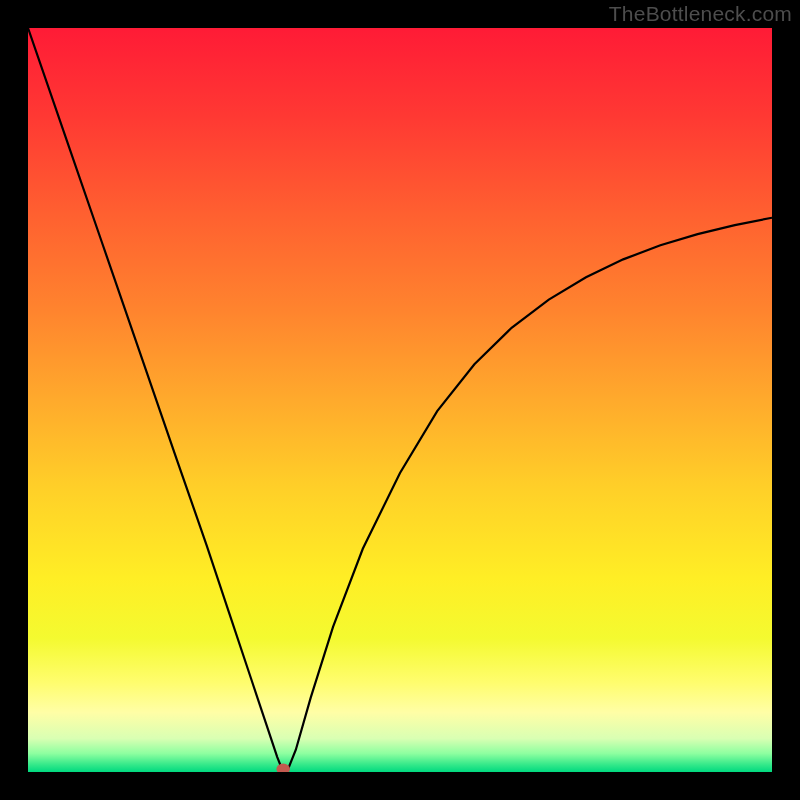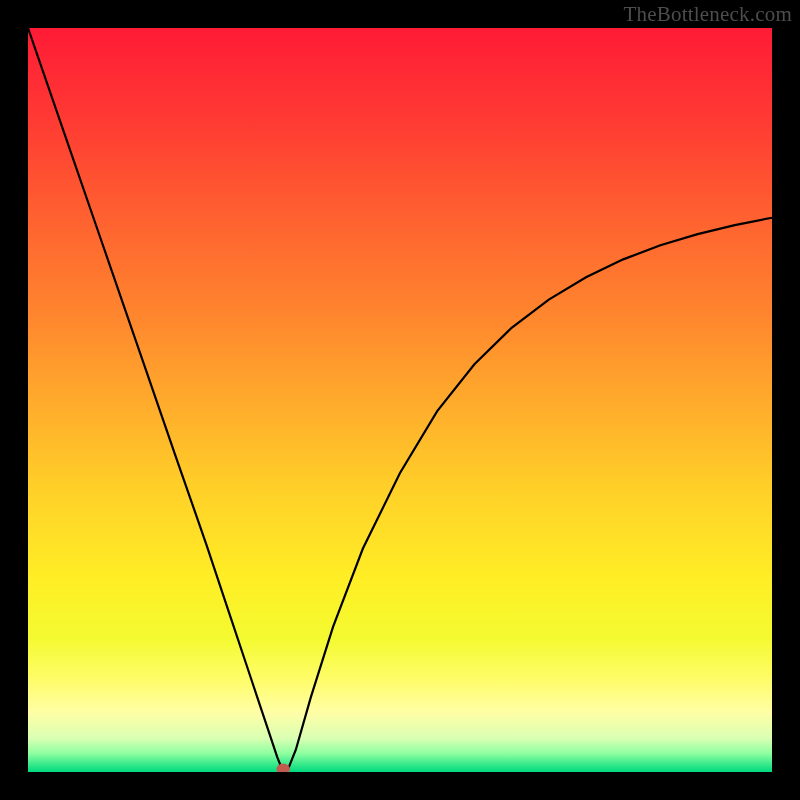--- a/index.html
+++ b/index.html
@@ -8,21 +8,20 @@
     width: 800px;
     height: 800px;
     background: #000;
     font-family: Arial, Helvetica, sans-serif;
   }
   .frame {
     position: relative;
     width: 800px;
     height: 800px;
     background: #000;
-    font-family: Liberation Serif, serif;
   }
   .plot {
     position: absolute;
     left: 28px;
     top: 28px;
     width: 744px;
     height: 744px;
     overflow: hidden;
   }
   .plot svg {

